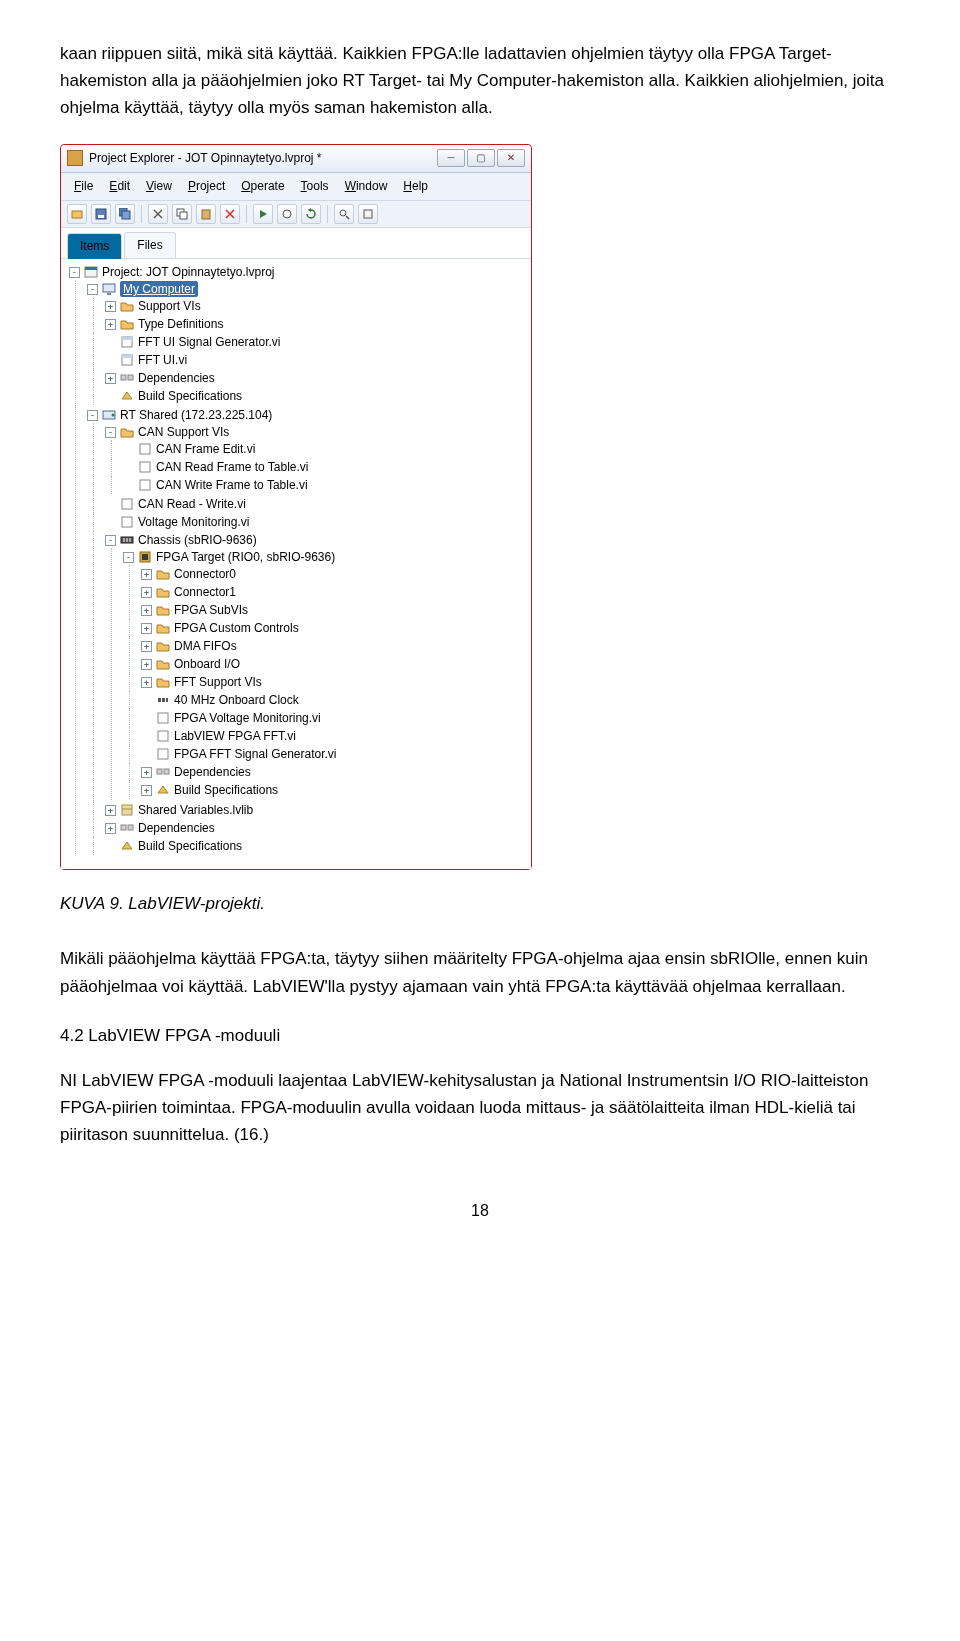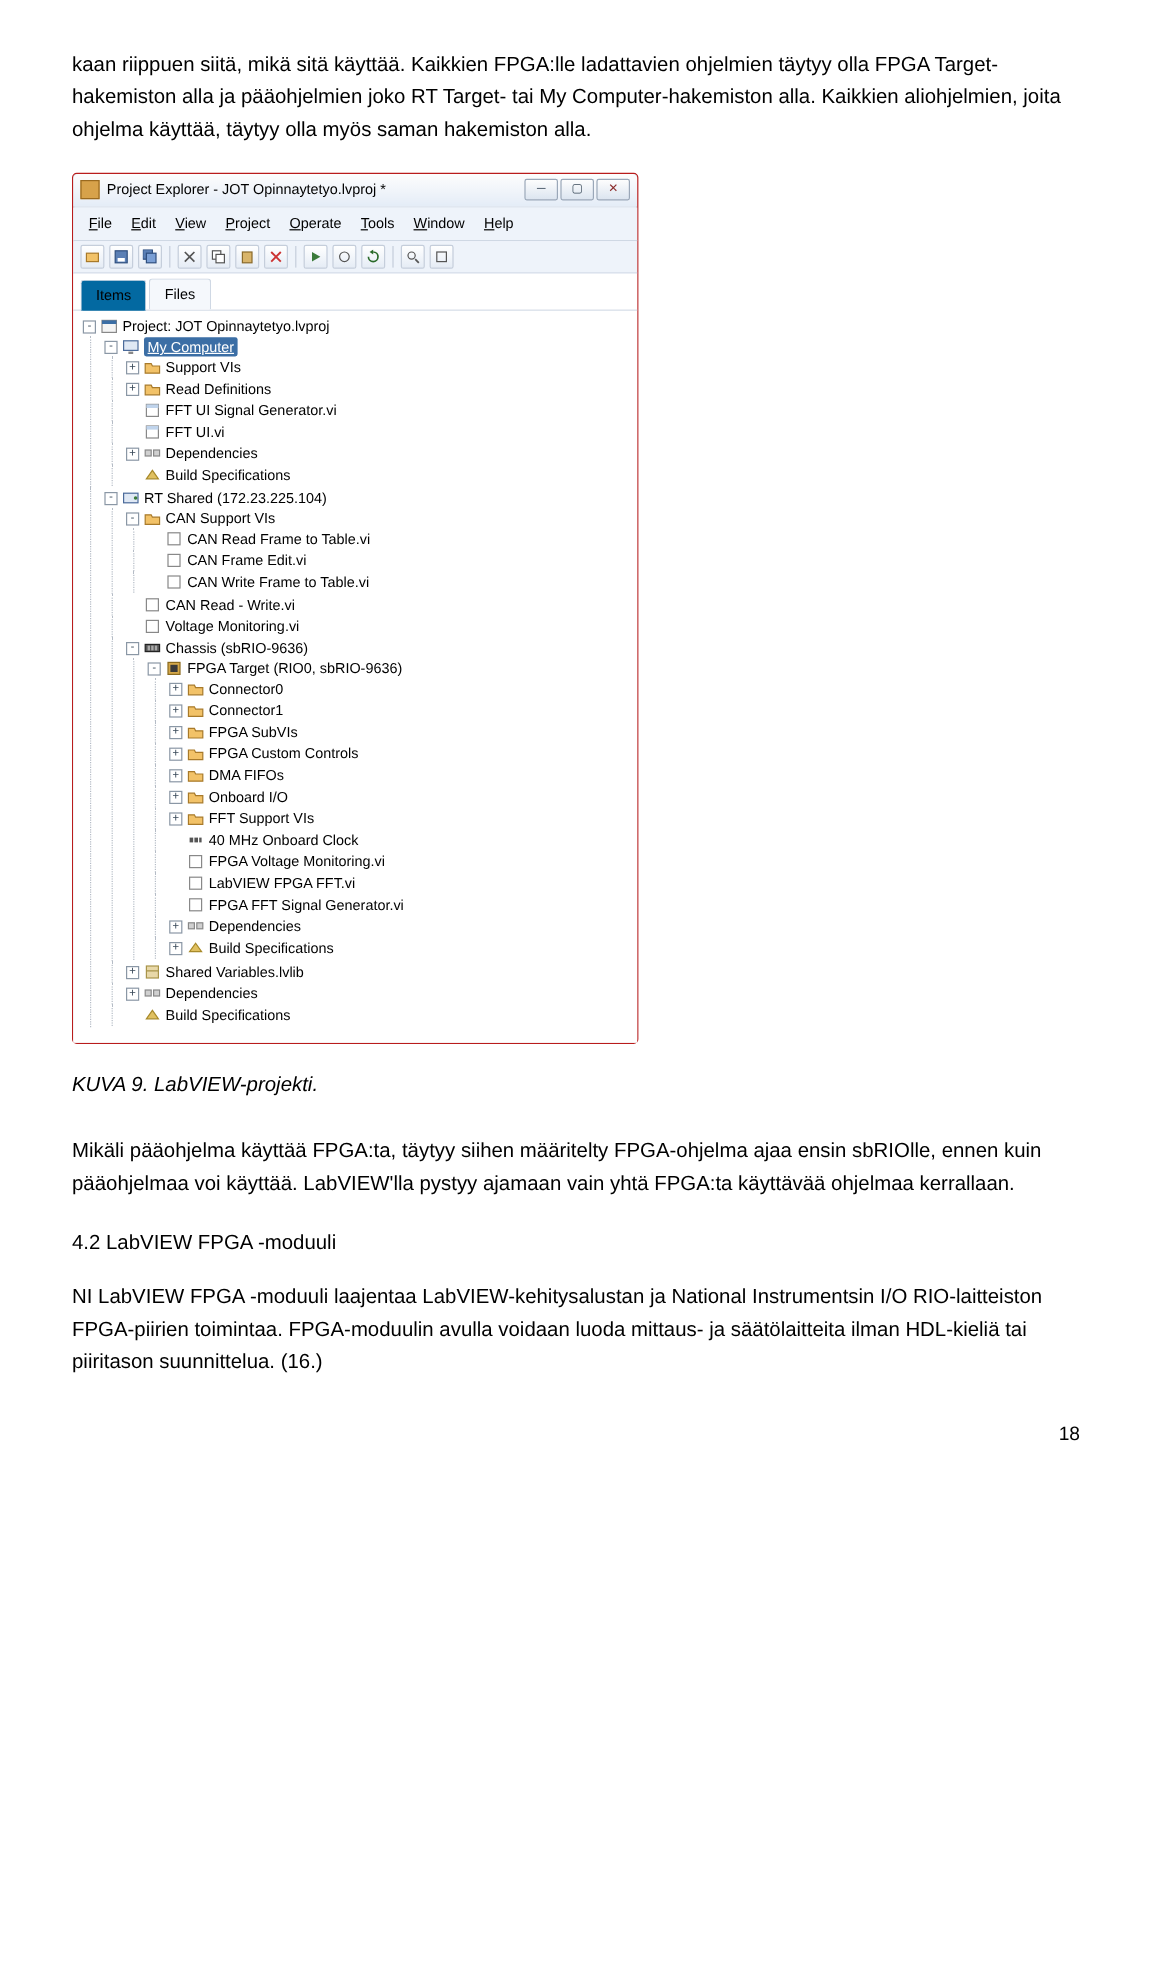--- a/index.html
+++ b/index.html
@@ -1,19 +1,19 @@
 <!DOCTYPE html>
 <html><head>
 <meta charset="utf-8">
 <style>
   body { margin:0; padding:40px 60px; font-family:Arial,Helvetica,sans-serif; font-size:17px; line-height:1.6; color:#000; background:#fff; width:960px; box-sizing:border-box; }
   p { margin:0 0 22px 0; }
   .fig-caption { font-style:italic; margin:20px 0 28px 0; }
   h3 { font-size:17px; font-weight:normal; margin:12px 0 18px 0; }
-  .page-num { text-align:right; margin-top:35px; font-size:16px; }
+  .page-num { text-align:center; margin-top:50px; font-size:16px; }
 
   
   .window { width:470px; border:1px solid #b91c1c; border-radius:4px; background:#f4f8fc; font-family:"Segoe UI",Tahoma,sans-serif; font-size:12px; color:#000; margin:20px 0 10px 0; box-shadow:0 0 0 1px #d0d7de inset; }
   .titlebar { display:flex; align-items:center; padding:4px 6px; background:linear-gradient(#fdfdfd,#e4ecf7); border-bottom:1px solid #b5c4d8; border-radius:4px 4px 0 0; }
   .titlebar .app-icon { width:14px; height:14px; background:#d7a24a; border:1px solid #9a6a1f; margin-right:6px; }
   .titlebar .title { flex:1; font-size:12px; }
   .winbtns { display:flex; gap:2px; }
   .winbtn { width:26px; height:16px; border:1px solid #9aa7b8; border-radius:2px; background:linear-gradient(#fdfdfd,#dce5f0); display:flex; align-items:center; justify-content:center; font-size:10px; line-height:1; color:#3a4a5a; }
   .winbtn.close { color:#8a2a2a; }
 
@@ -183,21 +183,21 @@
                   </div>
                 </li>
               <li>
                   <div class="row">
                     <span class="exp">+</span>
                     <span class="ic">
                       <svg viewBox="0 0 14 14">
                         <path d="M1 4h5l1 2h6v6H1z" fill="#f2c268" stroke="#a87a2a"></path>
                       </svg>
                     </span>
-                    <span>Read Definitions</span>
+                    <span>Type Definitions</span>
                   </div>
                 </li>
               <li>
                   <div class="row">
                     <span class="exp empty"></span>
                     <span class="ic">
                       <svg viewBox="0 0 14 14">
                         <rect x="2" y="2" width="10" height="10" fill="#fff" stroke="#888"></rect>
                         <rect x="2" y="2" width="10" height="3" fill="#c0d4ec"></rect>
                       </svg>
@@ -258,50 +258,50 @@
                 <div class="row">
                     <span class="exp">-</span>
                     <span class="ic">
                       <svg viewBox="0 0 14 14">
                         <path d="M1 4h5l1 2h6v6H1z" fill="#f2c268" stroke="#a87a2a"></path>
                       </svg>
                     </span>
                     <span>CAN Support VIs</span>
                   </div>
                 <ul>
+                  <li>
+                      <div class="row">
+                        <span class="exp empty"></span>
+                        <span class="ic">
+                          <svg viewBox="0 0 14 14">
+                            <rect x="2" y="2" width="10" height="10" fill="#fff" stroke="#888"></rect>
+                          </svg>
+                        </span>
+                        <span>CAN Frame Edit.vi</span>
+                      </div>
+                    </li>
                   <li>
                       <div class="row">
                         <span class="exp empty"></span>
                         <span class="ic">
                           <svg viewBox="0 0 14 14">
                             <rect x="2" y="2" width="10" height="10" fill="#fff" stroke="#888"></rect>
                           </svg>
                         </span>
                         <span>CAN Read Frame to Table.vi</span>
                       </div>
                     </li>
                   <li>
                       <div class="row">
                         <span class="exp empty"></span>
                         <span class="ic">
                           <svg viewBox="0 0 14 14">
                             <rect x="2" y="2" width="10" height="10" fill="#fff" stroke="#888"></rect>
                           </svg>
                         </span>
-                        <span>CAN Frame Edit.vi</span>
-                      </div>
-                    </li>
-                  <li>
-                      <div class="row">
-                        <span class="exp empty"></span>
-                        <span class="ic">
-                          <svg viewBox="0 0 14 14">
-                            <rect x="2" y="2" width="10" height="10" fill="#fff" stroke="#888"></rect>
-                          </svg>
-                        </span>
                         <span>CAN Write Frame to Table.vi</span>
                       </div>
                     </li>
                 </ul>
               </li>
               <li>
                   <div class="row">
                     <span class="exp empty"></span>
                     <span class="ic">
                       <svg viewBox="0 0 14 14">

